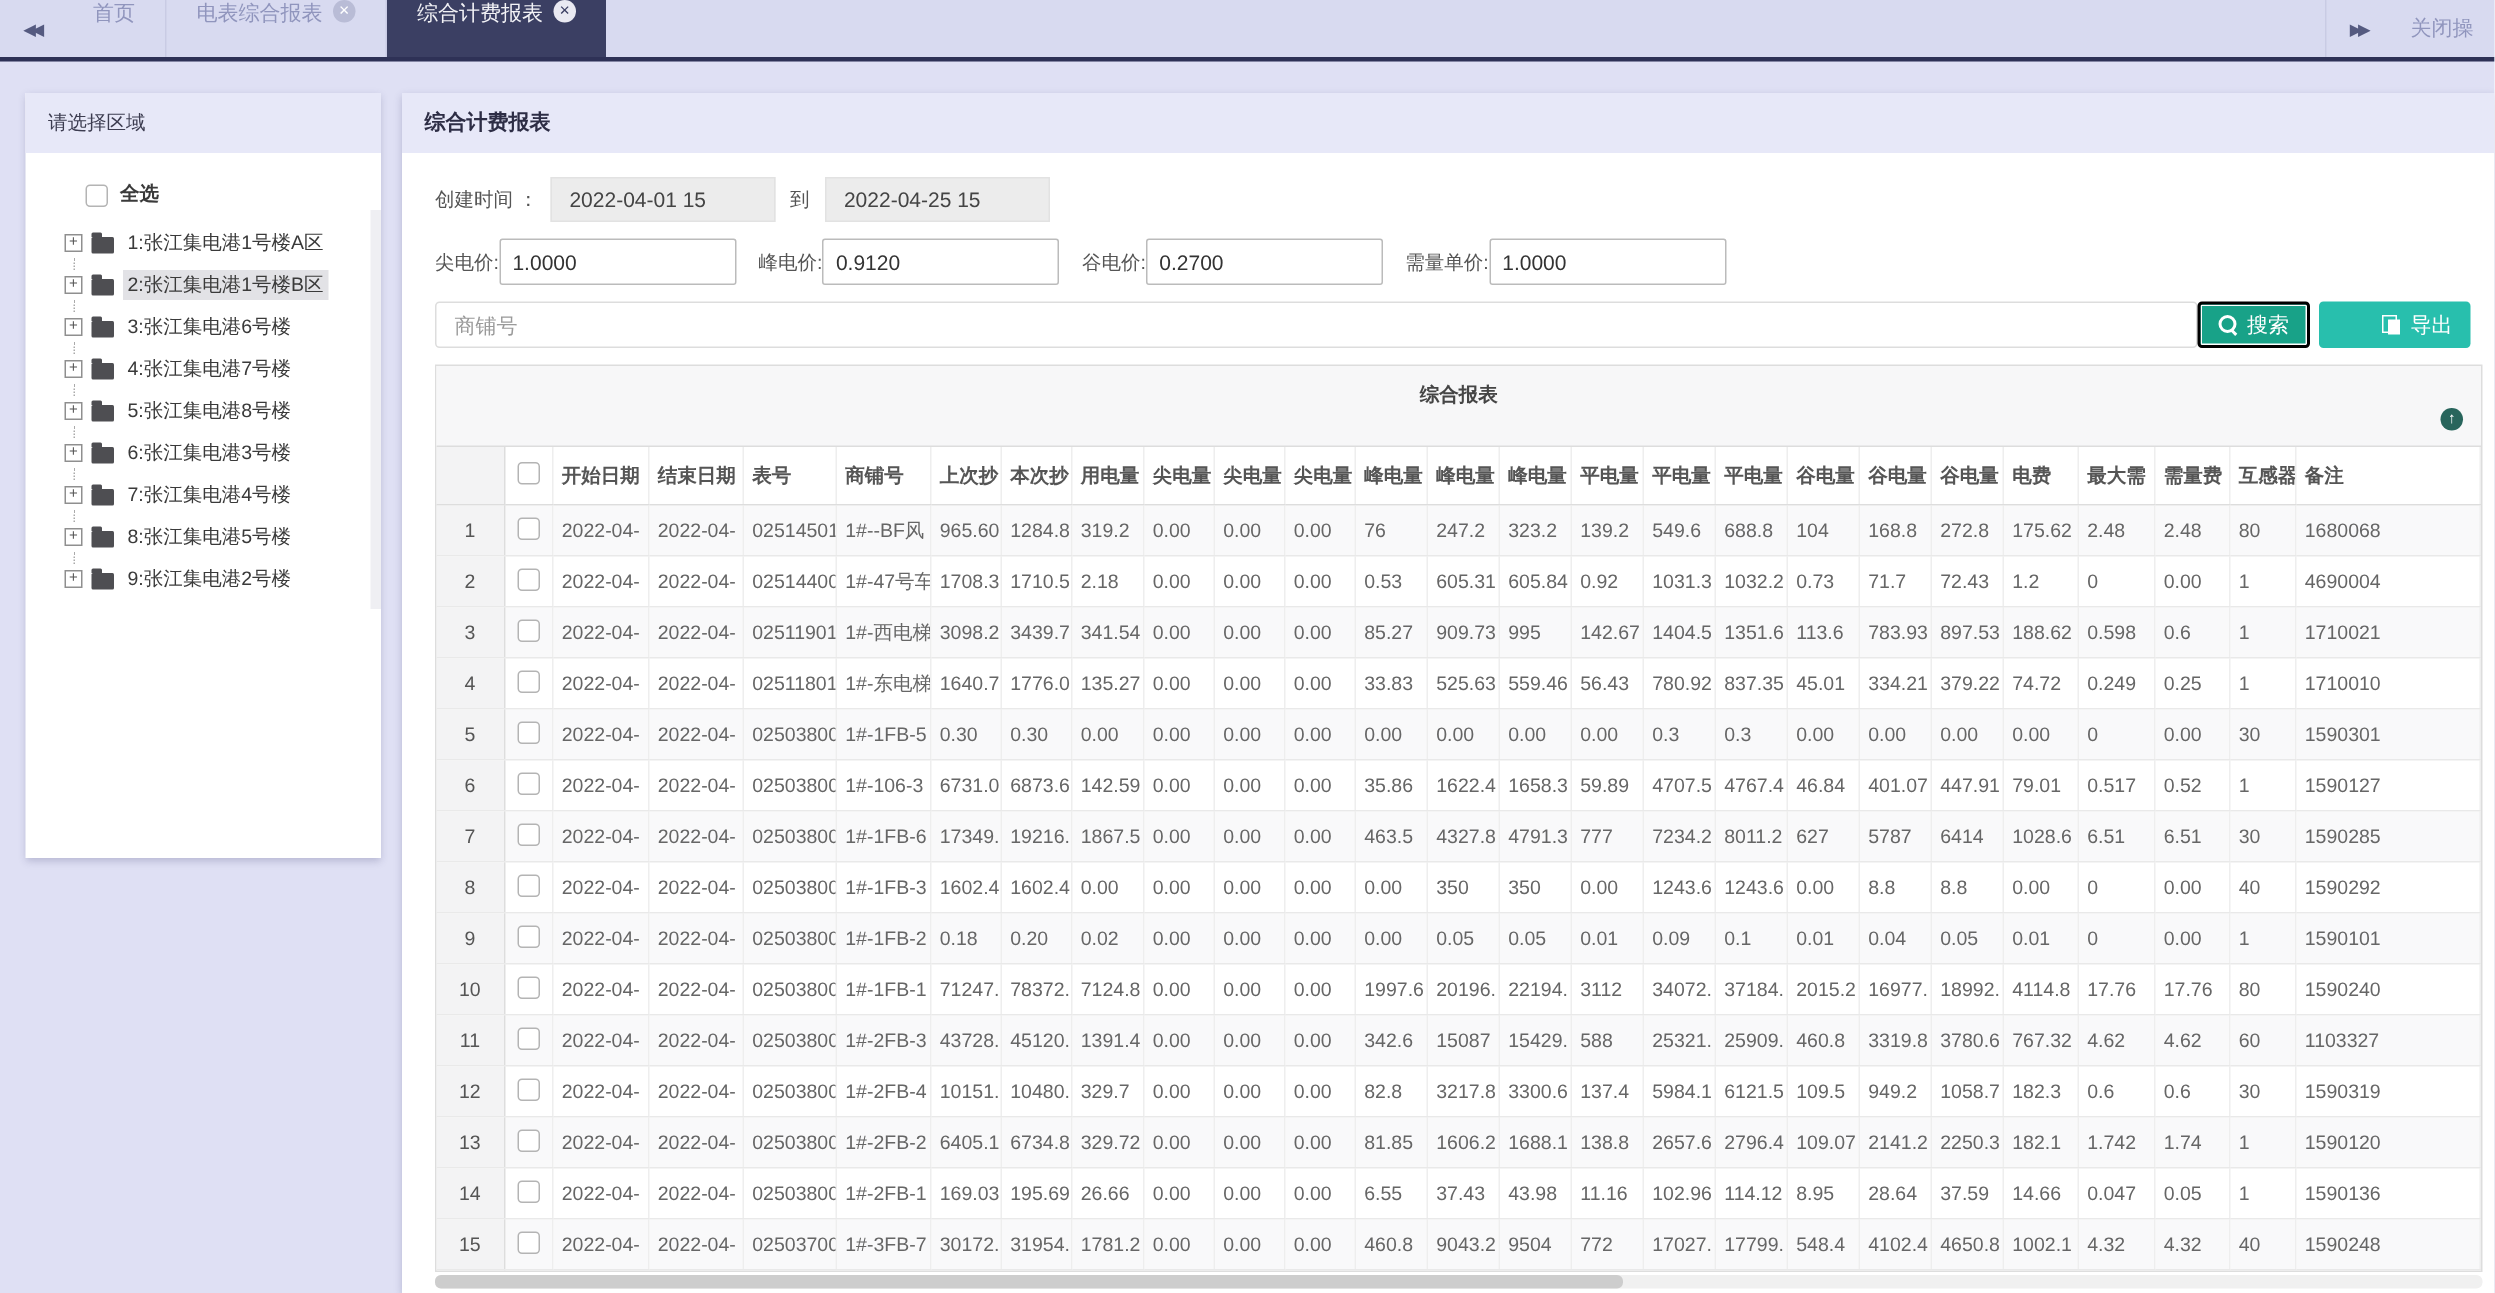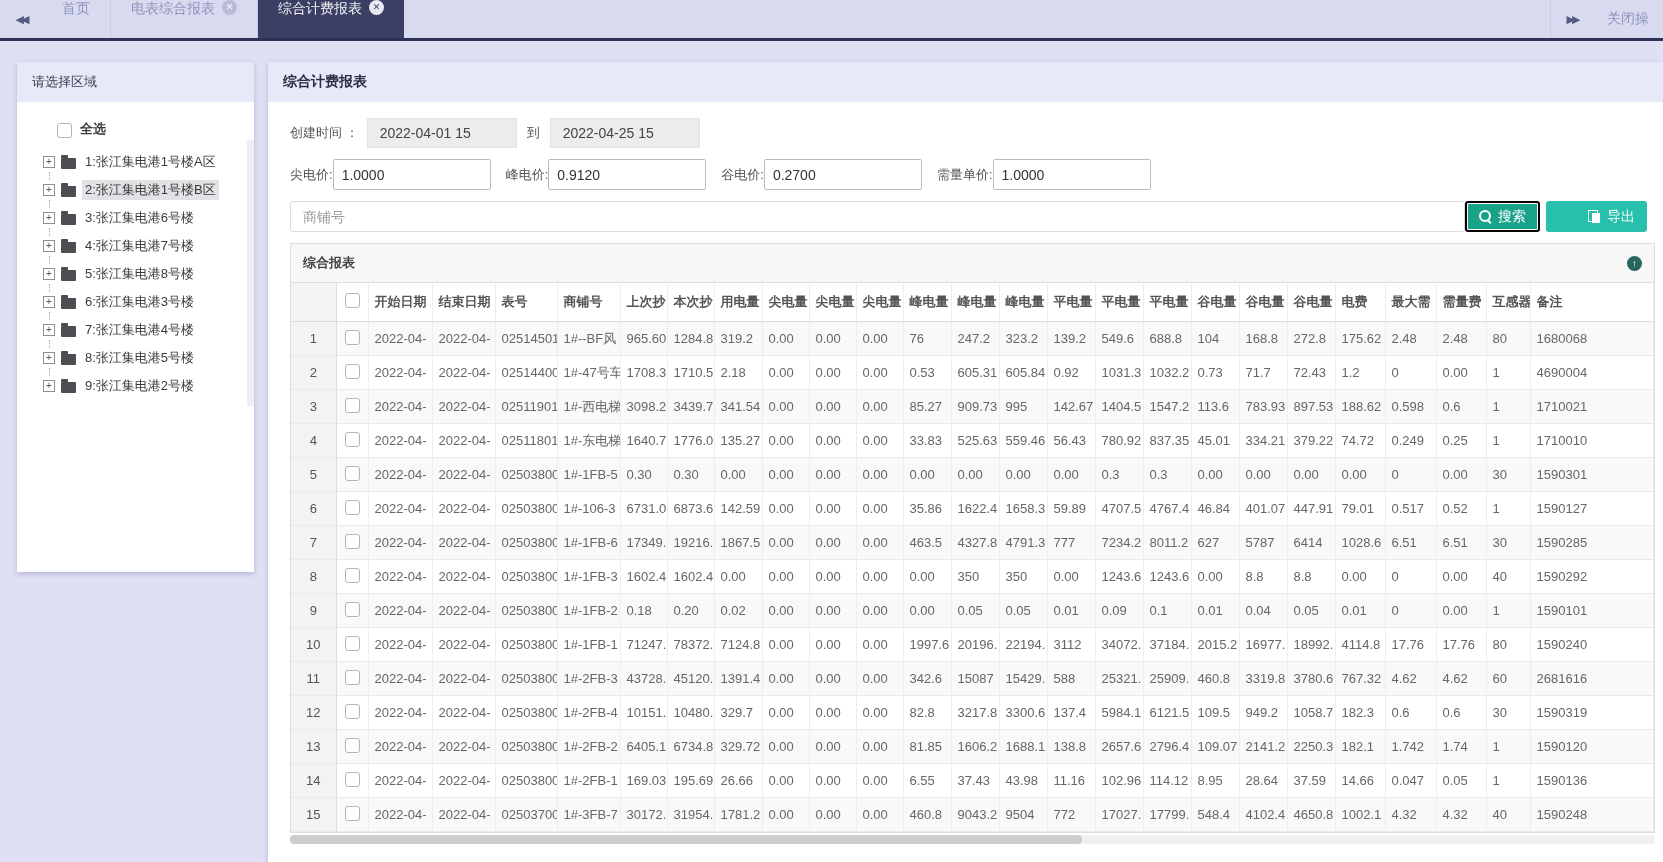--- a/index.html
+++ b/index.html
@@ -48,21 +48,21 @@
   .btn-export { background:#28bfad; margin-left:6px; margin-right:8px;padding-left:42px; }
   .mag { width:13px; height:13px; position:relative; }
   .mag::before { content:""; position:absolute; left:0; top:0; width:8px; height:8px; border:2px solid #fff; border-radius:50%; }
   .mag::after { content:""; position:absolute; left:9px; top:9px; width:5px; height:2px; background:#fff; transform:rotate(45deg); transform-origin:0 0; }
   .sheets { width:13px; height:14px; position:relative; }
   .sheets::before { content:""; position:absolute; left:0; top:0; width:8px; height:10px; border:1.5px solid #fff; background:transparent; }
   .sheets::after { content:""; position:absolute; left:4px; top:3px; width:8px; height:10px; background:#fff; }
 
   
   .tpanel { margin:4px 8px 0 22px; border:1px solid #ddd; }
-  .tpanel-head { background:#f7f7f8; border-bottom:1px solid #ddd; padding:10px 12px; font-size:13px; font-weight:bold; color:#454545; display:flex; align-items:center; }
+  .tpanel-head { background:#f7f7f8; border-bottom:1px solid #ddd; padding:10px 12px; font-size:13px; font-weight:bold; color:#454545; display:flex; align-items:center;flex-direction:column; }
   .info-circle { margin-left:auto; width:15px; height:15px; border-radius:50%; background:#28655c; color:#fff; font-size:10px; line-height:15px; text-align:center; cursor:pointer; }
   table { width:100%; border-collapse:collapse; table-layout:fixed; font-size:13px; }
   th { color:#555; font-weight:bold; text-align:left; padding:10px 4px 10px 6px; border-bottom:1px solid #ddd; border-right:1px solid #eee; white-space:nowrap; overflow:hidden; background:#fff; }
   td { color:#666; padding:0 4px 0 6px; height:34px; border-bottom:1px solid #e9e9e9; border-right:1px solid #eee; white-space:nowrap; overflow:hidden; }
   tbody tr:nth-child(odd) td { background:#f9f9fa; }
   td.idx, th.idx { background:#f3f3f4 !important; color:#555; text-align:center; border-right:1px solid #ddd; padding:0; }
   td.cbc, th.cbc { text-align:center; padding:0; }
   .hscroll { height:9px; margin:2px 8px 0 22px; background:#f0f0f0; border-radius:4px; position:relative; }
   .hscroll .thumb { position:absolute; left:0; top:0; height:9px; width:58%; background:#cdcdcd; border-radius:4px; }
 </style>
@@ -329,21 +329,21 @@
             <td>3439.7</td>
             <td>341.54</td>
             <td>0.00</td>
             <td>0.00</td>
             <td>0.00</td>
             <td>85.27</td>
             <td>909.73</td>
             <td>995</td>
             <td>142.67</td>
             <td>1404.5</td>
-            <td>1547.2</td>
+            <td>1351.6</td>
             <td>113.6</td>
             <td>783.93</td>
             <td>897.53</td>
             <td>188.62</td>
             <td>0.598</td>
             <td>0.6</td>
             <td>1</td>
             <td>1710021</td>
           </tr>
           <tr>
@@ -561,21 +561,21 @@
             <td>588</td>
             <td>25321.</td>
             <td>25909.</td>
             <td>460.8</td>
             <td>3319.8</td>
             <td>3780.6</td>
             <td>767.32</td>
             <td>4.62</td>
             <td>4.62</td>
             <td>60</td>
-            <td>2681616</td>
+            <td>1103327</td>
           </tr>
           <tr>
             <td class="idx">12</td>
             <td class="cbc"><span class="cbx"></span></td>
             <td>2022-04-</td>
             <td>2022-04-</td>
             <td>02503800</td>
             <td>1#-2FB-4</td>
             <td>10151.</td>
             <td>10480.</td>

